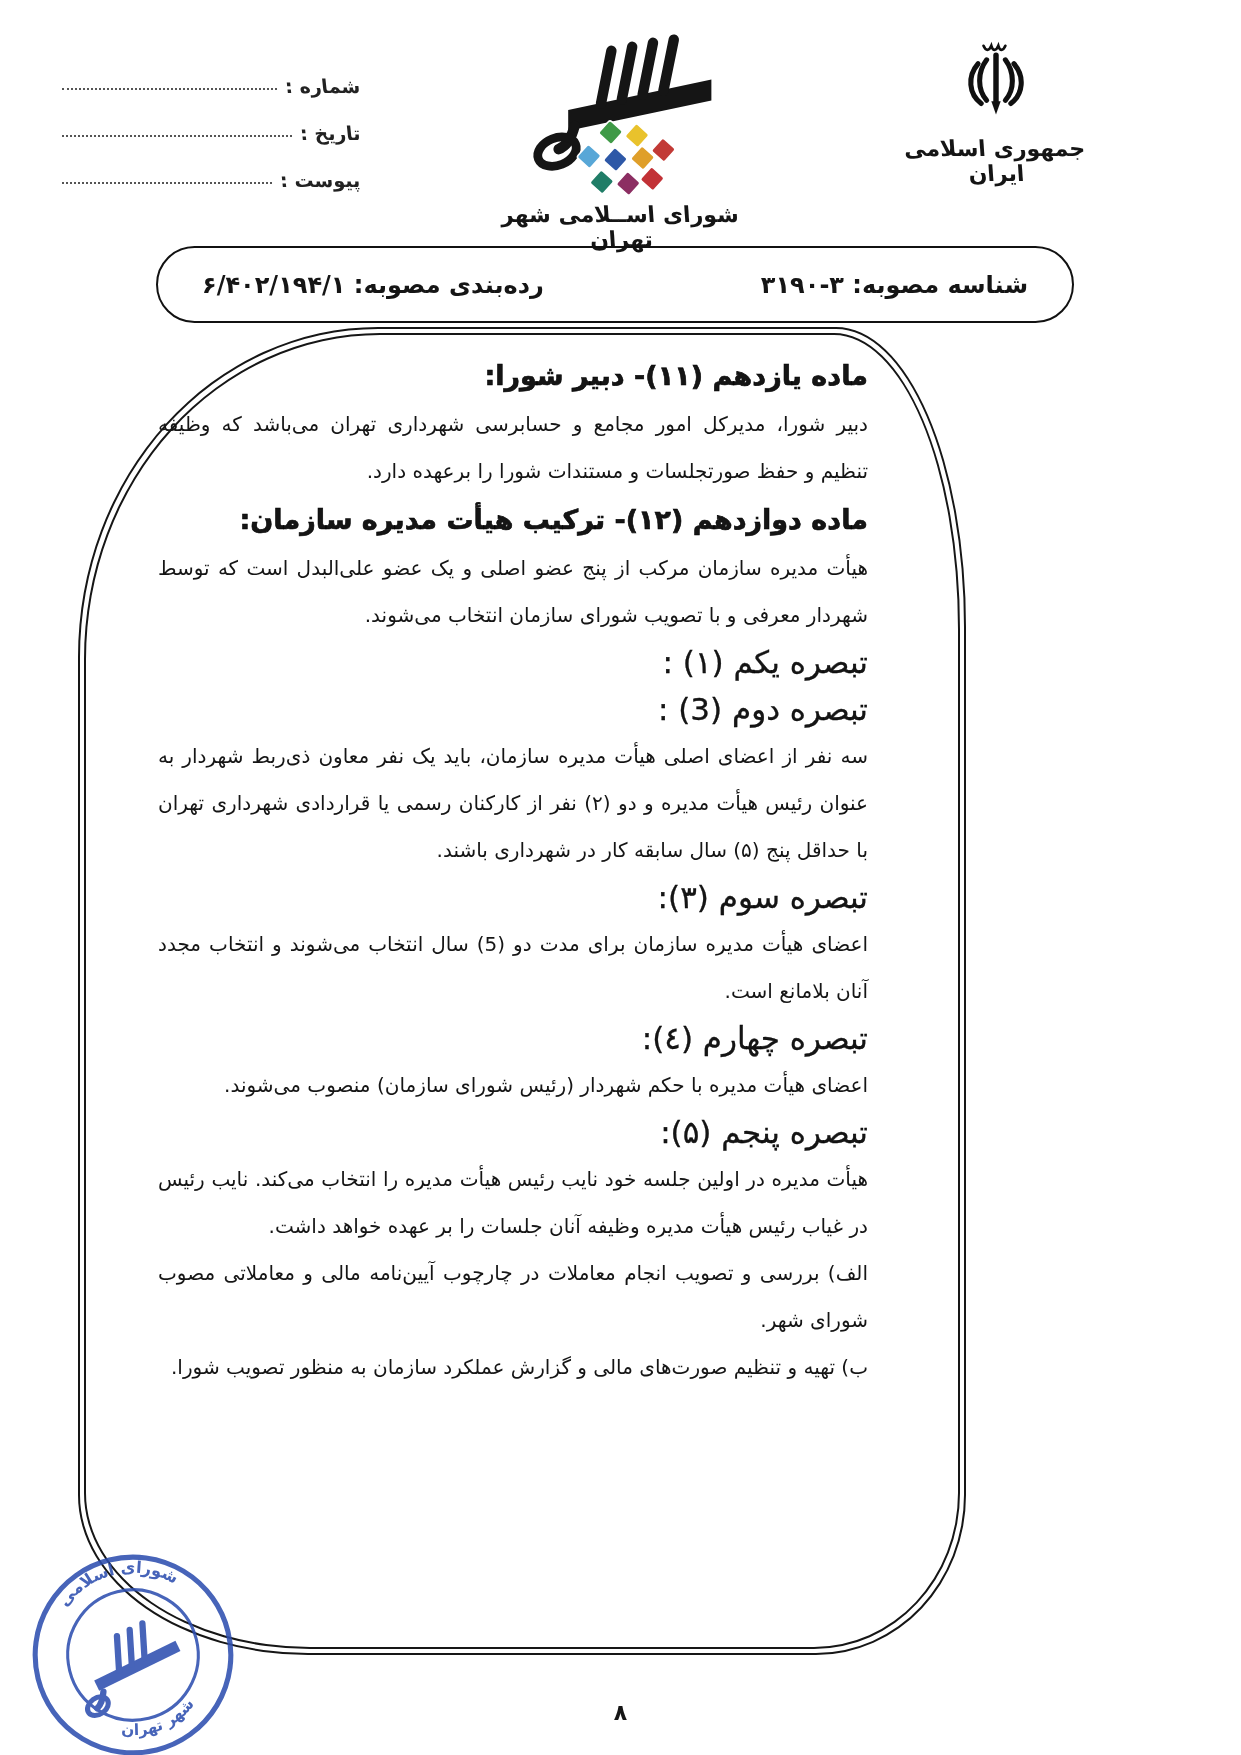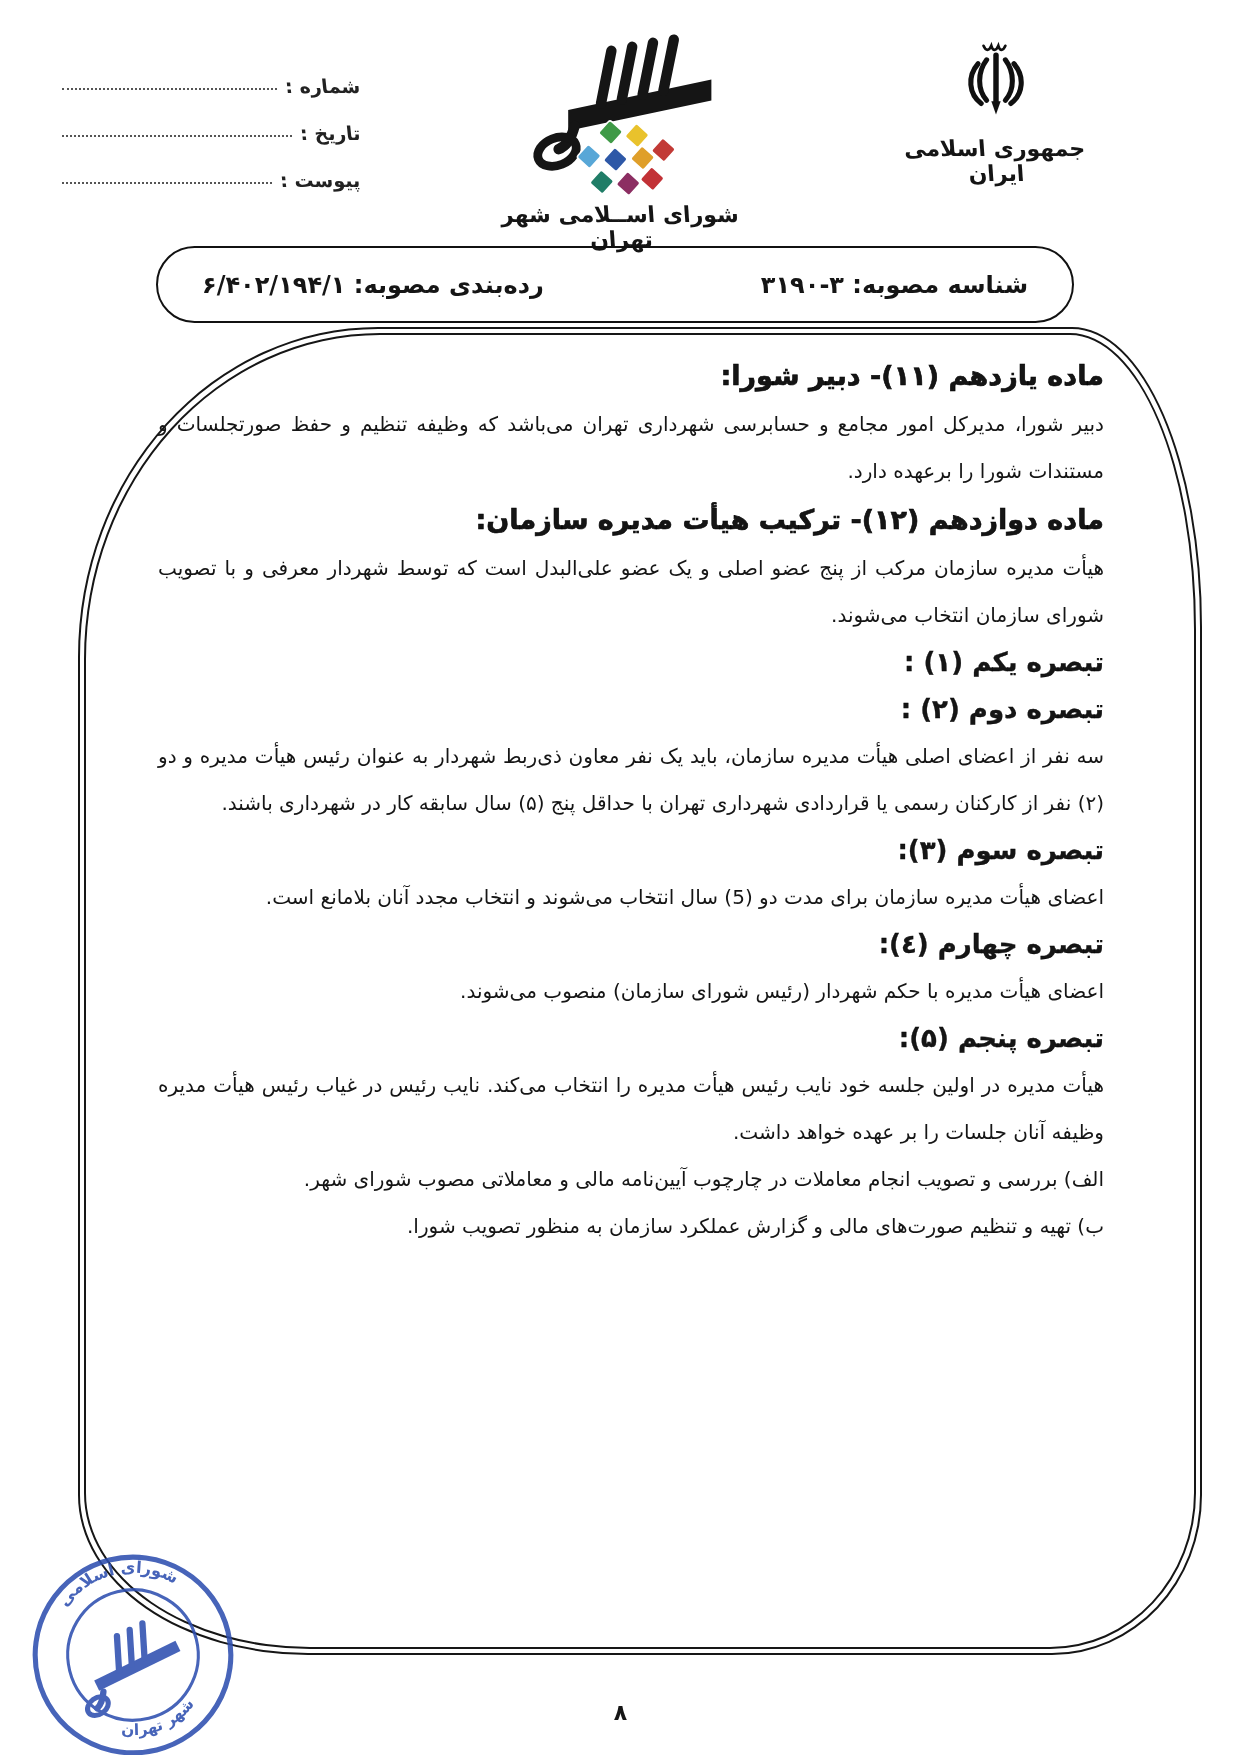--- a/index.html
+++ b/index.html
@@ -19,36 +19,36 @@
   .state-title{font-size:22px;font-weight:bold;margin-top:6px;direction:rtl;transform:skewX(4deg);}
   
   .id-bar{
     position:absolute;left:156px;top:246px;width:918px;height:77px;box-sizing:border-box;
     border:2.5px solid #111;border-radius:42px;direction:rtl;
     display:flex;justify-content:space-between;align-items:center;
     padding:0 44px;font-size:24px;font-weight:bold;
   }
   
   .doc-frame{
-    position:absolute;left:78px;top:327px;width:1124px;height:1328px;box-sizing:border-box;
+    position:absolute;left:78px;top:327px;width:888px;height:1328px;box-sizing:border-box;
     border:2px solid #161616;
     border-radius:300px 130px 150px 230px / 330px 300px 160px 160px;
   }
   .doc-frame-inner{
     position:absolute;inset:4px;
     border:2px solid #161616;
     border-radius:296px 126px 146px 226px / 326px 296px 156px 156px;
   }
   .doc-content{
     position:absolute;top:22px;right:96px;left:78px;direction:rtl;
   }
   .block{margin:0;}
   .block.heading{font-size:27px;font-weight:bold;line-height:50px;
     -webkit-text-stroke:0.6px #000;}
-  .block.subheading{font-size:26px;font-weight:bold;line-height:47px;
+  .block.subheading{font-size:31px;font-weight:normal;line-height:47px;
     -webkit-text-stroke:0.3px #000;}
   .block.paragraph{font-size:20px;font-weight:normal;line-height:47px;
     text-align:justify;}
   
   .stamp{position:absolute;left:26px;top:1548px;width:214px;height:214px;
     transform:rotate(-14deg);opacity:0.88;color:var(--stamp-color,#2e4fb0);}
   .page-number{position:absolute;bottom:30px;left:0;width:100%;text-align:center;
     font-size:22px;font-weight:bold;}
   svg{display:block;margin:0 auto;}
 </style>
@@ -132,21 +132,21 @@
 
       <div class="block paragraph">دبیر شورا، مدیرکل امور مجامع و حسابرسی شهرداری تهران می‌باشد که وظیفه تنظیم و حفظ صورتجلسات و مستندات شورا را برعهده دارد.</div>
 
       <div class="block heading">ماده دوازدهم (۱۲)- ترکیب هیأت مدیره سازمان:</div>
 
       <div class="block paragraph">هیأت مدیره سازمان مرکب از پنج عضو اصلی و یک عضو علی‌البدل است که توسط شهردار معرفی و با تصویب شورای سازمان انتخاب می‌شوند.</div>
 
       <div class="block subheading">تبصره یکم (۱) :</div>
 
 
-      <div class="block subheading">تبصره دوم (۲) :</div>
+      <div class="block subheading">تبصره دوم (3) :</div>
 
       <div class="block paragraph">سه نفر از اعضای اصلی هیأت مدیره سازمان، باید یک نفر معاون ذی‌ربط شهردار به عنوان رئیس هیأت مدیره و دو (۲) نفر از کارکنان رسمی یا قراردادی شهرداری تهران با حداقل پنج (۵) سال سابقه کار در شهرداری باشند.</div>
 
       <div class="block subheading">تبصره سوم (۳):</div>
 
       <div class="block paragraph">اعضای هیأت مدیره سازمان برای مدت دو (5) سال انتخاب می‌شوند و انتخاب مجدد آنان بلامانع است.</div>
 
       <div class="block subheading">تبصره چهارم (٤):</div>
 
       <div class="block paragraph">اعضای هیأت مدیره با حکم شهردار (رئیس شورای سازمان) منصوب می‌شوند.</div>

